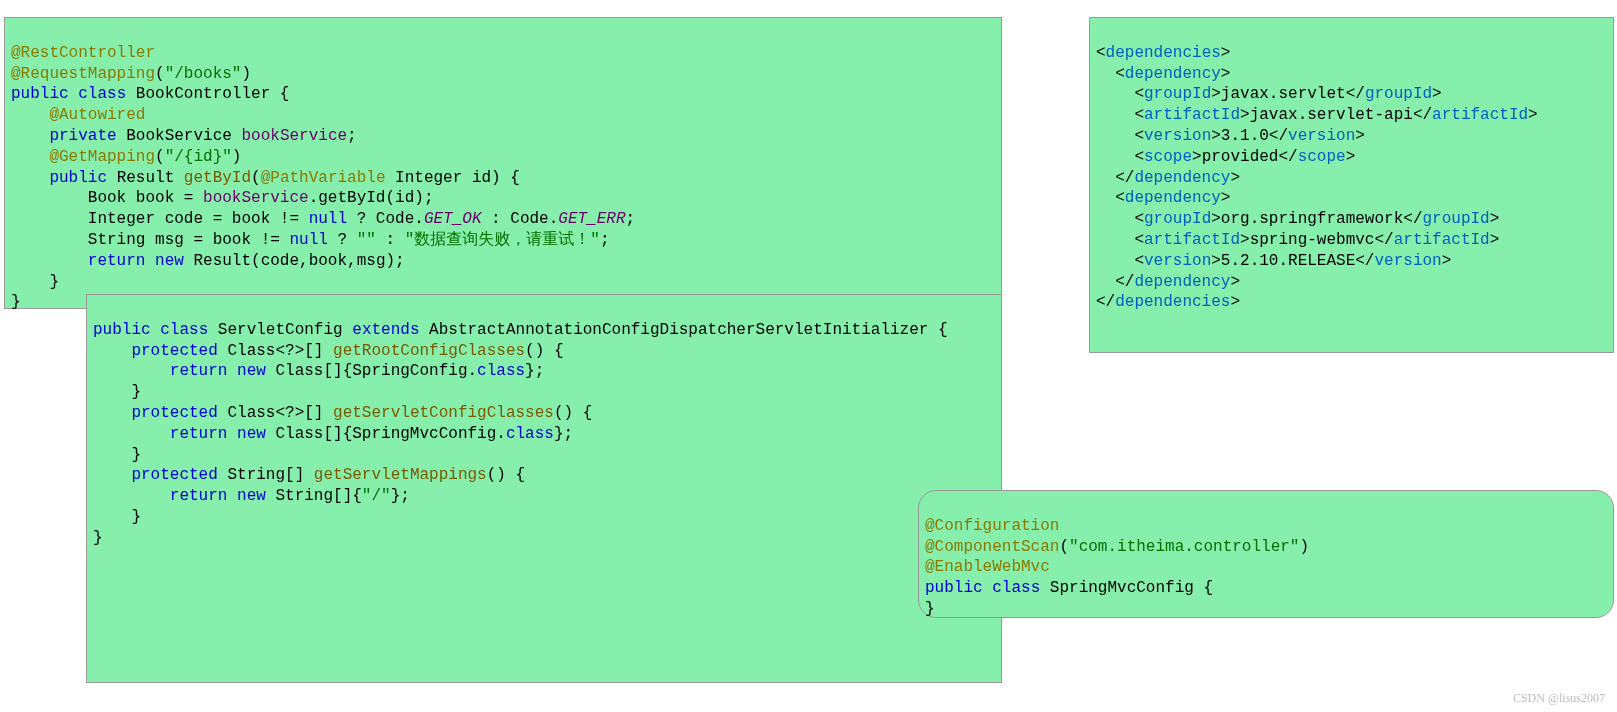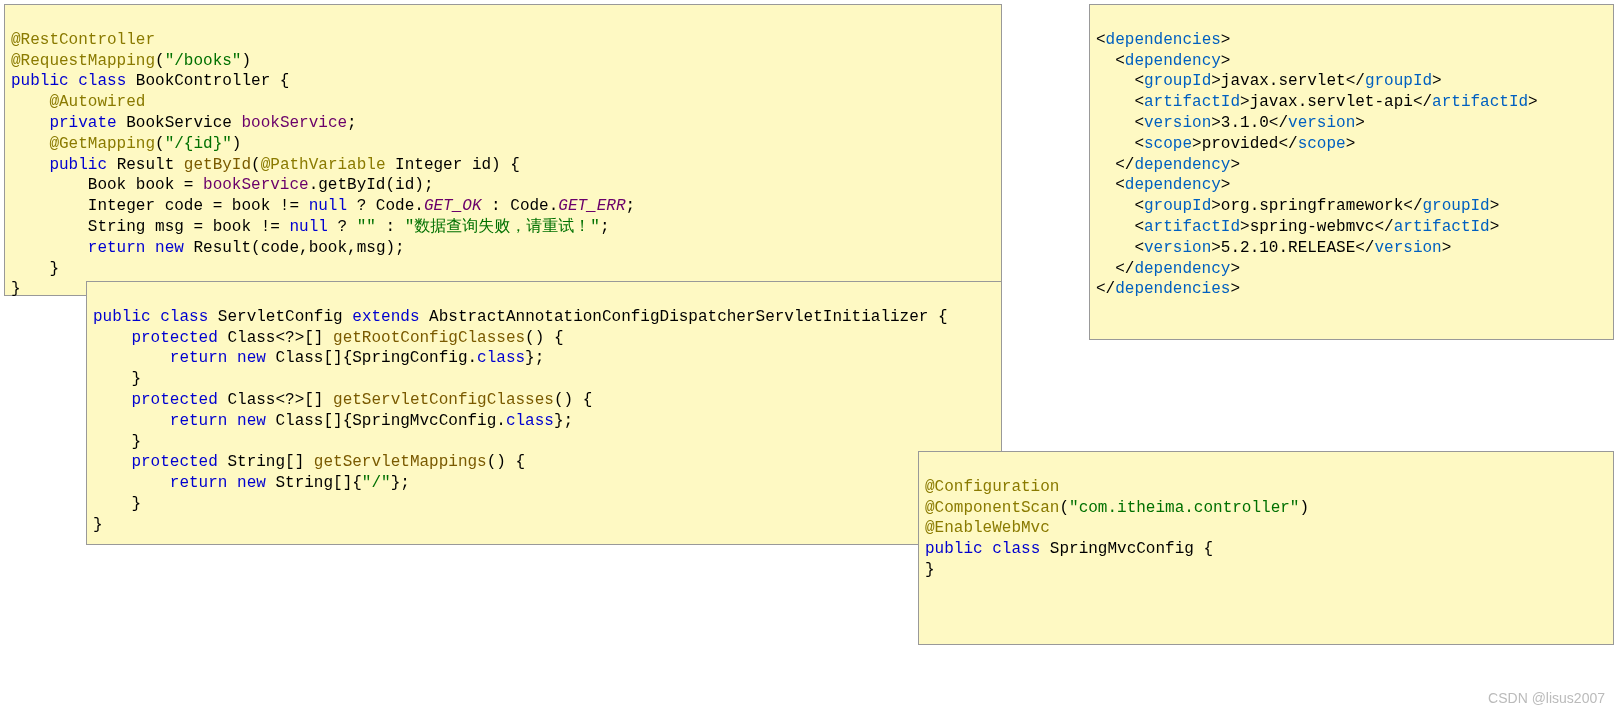--- a/index.html
+++ b/index.html
@@ -7,41 +7,42 @@
     padding: 0;
     background: #ffffff;
     font-family: Consolas, 'Courier New', monospace;
     font-size: 16px;
     position: relative;
     width: 1617px;
     height: 712px;
   }
   .code-box {
     position: absolute;
-    background: #fef9c3;
+    background: #86efac;
     border: 1px solid #999;
     padding: 4px 6px;
     white-space: pre;
     line-height: 1.3;
     box-sizing: border-box;
+    margin-top: 13px;
   }
   .kw { color: #0000d0; }
   .anno { color: #8a7a00; }
   .methname { color: #7a5a00; }
   .str { color: #007000; }
   .tag { color: #0060c0; }
   .field { color: #6a006a; }
   .ital { font-style: italic; }
   .watermark {
     position: absolute;
     right: 12px;
     bottom: 6px;
     color: #bbb;
-    font-size: 14px;
-    font-family: Liberation Sans, sans-serif;
+    font-size: 12px;
+    font-family: Liberation Serif, serif;
     text-align: center;
   }
 </style>
 </head>
 <body>
 
 <div class="code-box" style="left:4px;top:4px;width:998px;height:292px;">
 <span class="anno">@RestController</span>
 <span class="anno">@RequestMapping</span><span>(</span><span class="str">"/books"</span><span>)</span>
 <span class="kw">public</span> <span class="kw">class</span> <span>BookController {</span>
@@ -50,21 +51,21 @@
     <span class="anno">@GetMapping</span><span>(</span><span class="str">"/{id}"</span><span>)</span>
     <span class="kw">public</span> <span>Result</span> <span class="methname">getById</span><span>(</span><span class="anno">@PathVariable</span><span> Integer id) {</span>
         <span>Book book = </span><span class="field">bookService</span><span>.getById(id);</span>
         <span>Integer code = book != </span><span class="kw">null</span><span> ? Code.</span><span class="field ital">GET_OK</span><span> : Code.</span><span class="field ital">GET_ERR</span><span>;</span>
         <span>String msg = book != </span><span class="kw">null</span><span> ? </span><span class="str">""</span><span> : </span><span class="str">"数据查询失败，请重试！"</span><span>;</span>
         <span class="kw">return</span> <span class="kw">new</span><span> Result(code,book,msg);</span>
 <span>    }</span>
 <span>}</span>
 </div>
 
-<div class="code-box" style="left:86px;top:281px;width:916px;height:264px;">
+<div class="code-box" style="left:86px;top:281px;width:916px;height:389px;">
 <span class="kw">public</span> <span class="kw">class</span> <span>ServletConfig</span> <span class="kw">extends</span> <span>AbstractAnnotationConfigDispatcherServletInitializer {</span>
     <span class="kw">protected</span> <span>Class&lt;?&gt;[]</span> <span class="methname">getRootConfigClasses</span><span>() {</span>
         <span class="kw">return</span> <span class="kw">new</span><span> Class[]{SpringConfig.</span><span class="kw">class</span><span>};</span>
 <span>    }</span>
     <span class="kw">protected</span> <span>Class&lt;?&gt;[]</span> <span class="methname">getServletConfigClasses</span><span>() {</span>
         <span class="kw">return</span> <span class="kw">new</span><span> Class[]{SpringMvcConfig.</span><span class="kw">class</span><span>};</span>
 <span>    }</span>
     <span class="kw">protected</span> <span>String[]</span> <span class="methname">getServletMappings</span><span>() {</span>
         <span class="kw">return</span> <span class="kw">new</span><span> String[]{</span><span class="str">"/"</span><span>};</span>
 <span>    }</span>
@@ -80,21 +81,21 @@
     <span>&lt;</span><span class="tag">scope</span><span>&gt;</span><span>provided</span><span>&lt;/</span><span class="tag">scope</span><span>&gt;</span>
   <span>&lt;/</span><span class="tag">dependency</span><span>&gt;</span>
   <span>&lt;</span><span class="tag">dependency</span><span>&gt;</span>
     <span>&lt;</span><span class="tag">groupId</span><span>&gt;</span><span>org.springframework</span><span>&lt;/</span><span class="tag">groupId</span><span>&gt;</span>
     <span>&lt;</span><span class="tag">artifactId</span><span>&gt;</span><span>spring-webmvc</span><span>&lt;/</span><span class="tag">artifactId</span><span>&gt;</span>
     <span>&lt;</span><span class="tag">version</span><span>&gt;</span><span>5.2.10.RELEASE</span><span>&lt;/</span><span class="tag">version</span><span>&gt;</span>
   <span>&lt;/</span><span class="tag">dependency</span><span>&gt;</span>
 <span>&lt;/</span><span class="tag">dependencies</span><span>&gt;</span>
 </div>
 
-<div class="code-box" style="left:918px;top:451px;width:696px;height:194px;">
+<div class="code-box" style="left:918px;top:477px;width:696px;height:128px;border-radius:18px;">
 <span class="anno">@Configuration</span>
 <span class="anno">@ComponentScan</span><span>(</span><span class="str">"com.itheima.controller"</span><span>)</span>
 <span class="anno">@EnableWebMvc</span>
 <span class="kw">public</span> <span class="kw">class</span> <span>SpringMvcConfig {</span>
 <span>}</span>
 </div>
 
 <div class="watermark">CSDN @lisus2007</div>
 
 </body></html>

